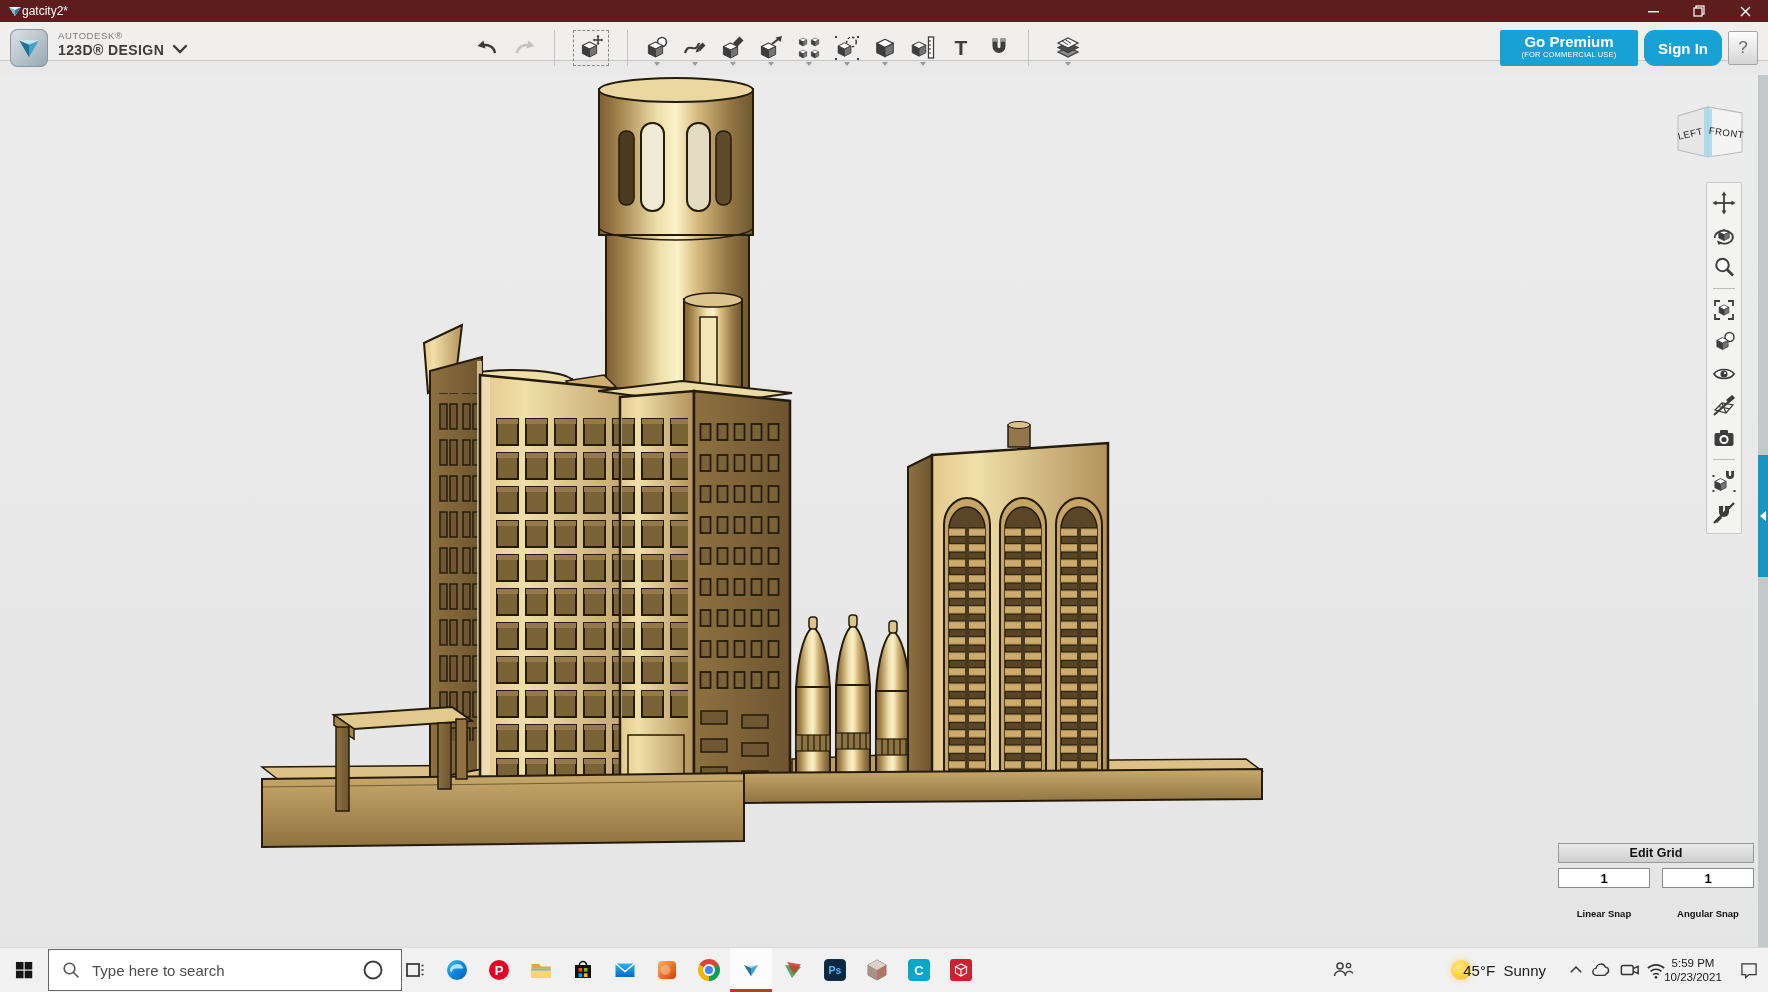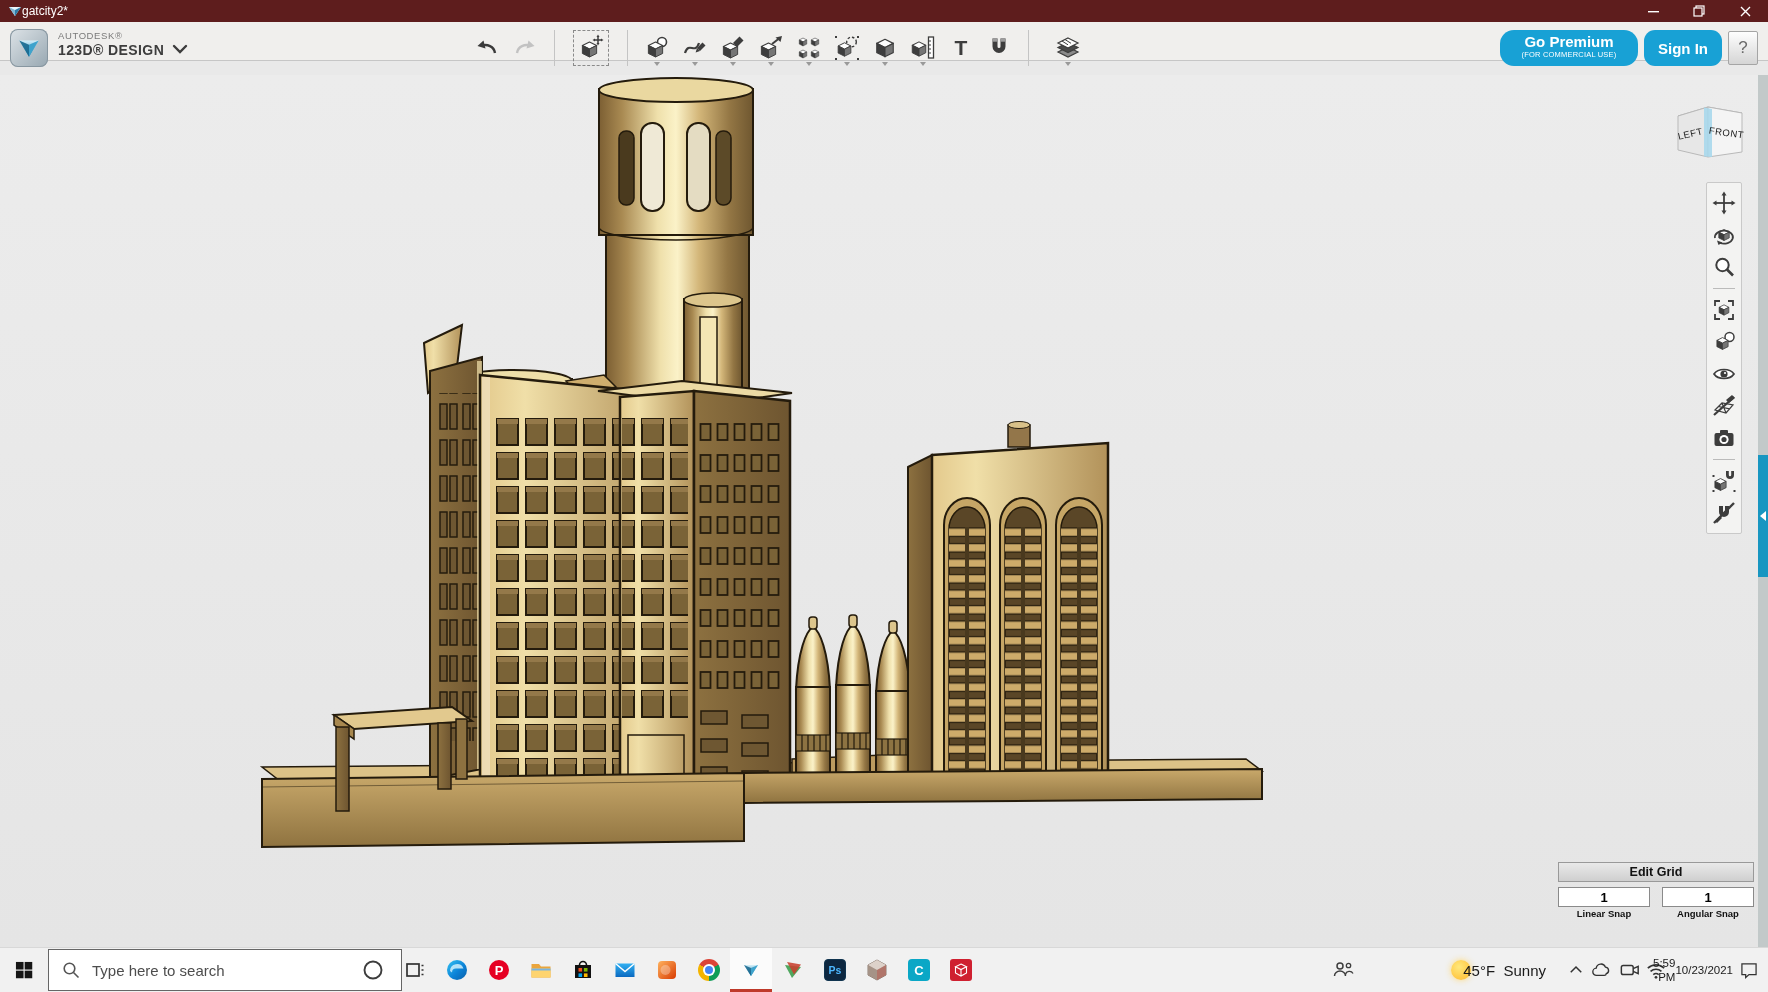--- a/index.html
+++ b/index.html
@@ -21,21 +21,21 @@
   .brand{position:absolute;left:58px;top:9px;line-height:1.15}
   .brand .l1{font-size:9.5px;color:#7a7a7a;letter-spacing:.6px}
   .brand .l2{font-size:14px;font-weight:700;color:#3d3d3d;letter-spacing:.4px}
   .brand-chevron{position:absolute;left:172px;top:18px;cursor:pointer}
   .tools{position:absolute;left:468px;top:0;height:52px;display:flex;align-items:center}
   .tool{width:30px;height:36px;display:flex;align-items:center;justify-content:center;position:relative;margin:0 4px;cursor:pointer}
   .tool .caret{position:absolute;bottom:0;left:50%;transform:translateX(-50%);width:0;height:0;
     border-left:3px solid transparent;border-right:3px solid transparent;border-top:4px solid #999}
   .tool.dashed{border:1px dashed #8a8a8a;width:36px;height:36px;margin:0 8px}
   .tsep{width:1px;height:36px;background:#c4c4c4;margin:0 10px}
-  .btn-premium{position:absolute;right:130px;top:8px;width:138px;height:36px;background:#18a1d5;border-radius:14px;
+  .btn-premium{position:absolute;right:130px;top:8px;width:138px;height:36px;background:#18a1d5;border-radius:2px;
     color:#fff;text-align:center;cursor:pointer}
   .btn-premium .t1{font-size:15px;font-weight:700;margin-top:3px}
   .btn-premium .t2{font-size:7.5px;letter-spacing:.2px}
   .btn-signin{position:absolute;right:46px;top:8px;width:78px;height:36px;background:#18a1d5;border-radius:11px;
     color:#fff;font-size:15px;font-weight:700;display:flex;align-items:center;justify-content:center;cursor:pointer}
   .btn-help{position:absolute;right:10px;top:9px;width:30px;height:34px;background:linear-gradient(#fefefe,#d5d5d5);
     border:1px solid #a5a5a5;border-radius:2px;color:#6a6a6a;font-size:17px;display:flex;align-items:center;justify-content:center;cursor:pointer}
 
   
   .viewport{position:absolute;top:75px;left:0;width:1768px;height:872px;background:linear-gradient(#ececec,#e5e5e5);overflow:hidden}
@@ -46,21 +46,21 @@
   .vtoolbar{position:absolute;right:26px;top:107px;width:36px;background:rgba(243,243,242,.97);
     border:1px solid #c9c9c9;border-radius:2px;padding:4px 0;display:flex;flex-direction:column;align-items:center}
   .vtool{width:30px;height:30px;display:flex;align-items:center;justify-content:center;margin:1px 0;cursor:pointer}
   .vsep{width:22px;height:1px;background:#bbb;margin:5px 0}
   .grid-panel{position:absolute;right:14px;bottom:28px;width:196px}
   .btn-editgrid{height:20px;background:linear-gradient(#e9e9e9,#cfcfcf);border:1px solid #999;
     font-size:12.5px;font-weight:700;color:#111;display:flex;align-items:center;justify-content:center;cursor:pointer}
   .snap-row{display:flex;gap:12px;margin-top:5px}
   .snap-input{flex:1;width:80px;height:20px;border:1px solid #8a8a8a;background:#fff;text-align:center;
     font-size:13px;font-weight:700;font-family:inherit;padding:0}
-  .snap-labels{display:flex;gap:12px;margin-top:1px}
+  .snap-labels{display:flex;gap:12px;margin-top:20px}
   .snap-labels div{flex:1;text-align:center;font-size:9.5px;font-weight:700;color:#111}
   .modelsvg{position:absolute;left:0;top:0}
 
   
   .taskbar{position:absolute;bottom:0;left:0;right:0;height:45px;background:#f1f1f1;border-top:1px solid #d8d8d8;z-index:60}
   .start{position:absolute;left:0;top:0;width:48px;height:44px;display:flex;align-items:center;justify-content:center;cursor:pointer}
   .searchbox{position:absolute;left:48px;top:1px;width:354px;height:42px;background:#fff;border:1px solid #666;
     display:flex;align-items:center}
   .searchbox svg{margin:0 10px 0 13px;flex:none}
   .searchbox input{border:none;outline:none;flex:1;font-size:15px;font-family:inherit;color:#333;background:transparent}
@@ -74,21 +74,21 @@
   .chrome-ic::after{content:"";position:absolute;left:7px;top:7px;width:8px;height:8px;border-radius:50%;background:#4285f4}
   .ps-ic{width:22px;height:22px;border-radius:4px;background:#0d2740;border:1px solid #10344f;
     color:#4db8ff;font-size:10.5px;font-weight:700;display:flex;align-items:center;justify-content:center}
   .cura-ic{width:22px;height:22px;border-radius:4px;background:#0aa7c6;color:#fff;font-size:13px;font-weight:700;
     display:flex;align-items:center;justify-content:center}
   .redcube-ic{width:22px;height:22px;border-radius:3px;background:#cf2030;display:flex;align-items:center;justify-content:center}
   .sun-ic{width:20px;height:20px;border-radius:50%;background:radial-gradient(circle at 40% 35%,#ffe87b,#ffb92c);
     box-shadow:0 0 6px rgba(255,215,110,.9)}
   .tray-item{position:absolute;top:0;height:44px;display:flex;align-items:center;justify-content:center;cursor:pointer}
   .weather-text{font-size:15px;color:#1a1a1a;white-space:nowrap}
-  .clock{flex-direction:row;font-size:11.5px;line-height:14px;color:#1a1a1a;text-align:right;width:78px}
+  .clock{flex-direction:column;font-size:11.5px;line-height:14px;color:#1a1a1a;text-align:right;width:78px}
 </style>
 </head>
 <body>
 
 <svg width="0" height="0" style="position:absolute">
   <defs>
     <symbol id="i-cube" viewBox="0 0 24 24">
       <polygon points="12,2.5 21,7 12,11.5 3,7" fill="#fdfdfd" stroke="#3d3d3d" stroke-width="1.4" stroke-linejoin="round"></polygon>
       <polygon points="3,7 12,11.5 12,21.5 3,17" fill="#3d3d3d" stroke="#3d3d3d" stroke-width="1.2"></polygon>
       <polygon points="21,7 12,11.5 12,21.5 21,17" fill="#757575" stroke="#3d3d3d" stroke-width="1.2"></polygon>

